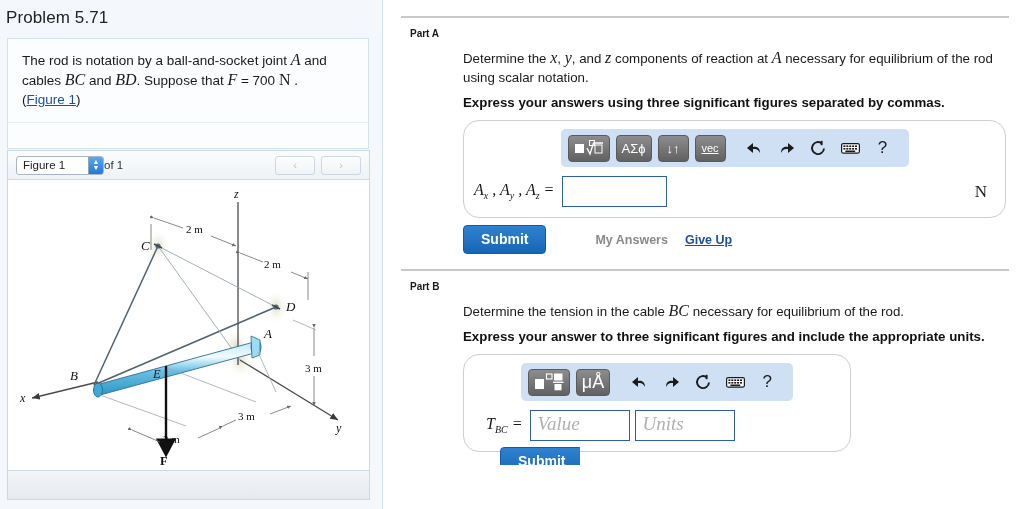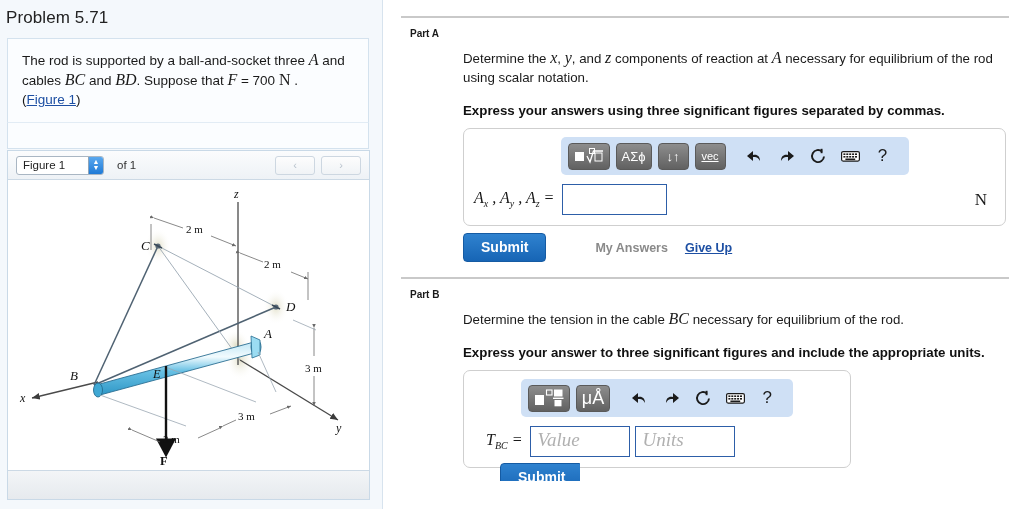--- a/index.html
+++ b/index.html
@@ -75,21 +75,21 @@
   }
   .fig-select .sel-label { flex: 1; }
   .fig-select .sel-arrows {
     width: 15px; height: 100%;
     background: linear-gradient(#5aa8ef,#1f7ad6);
     display: flex; flex-direction: column;
     align-items: center; justify-content: center;
     color: #fff; font-size: 7px; line-height: 6px;
     border-left: 1px solid #8fa4b8;
   }
-  .of-label { font-size: 11.5px; color: #333; margin-left: 13px; }
+  .of-label { font-size: 11.5px; color: #333; margin-left: 0; }
   .nav-btns { position: absolute; right: 8px; display: flex; gap: 6px; }
   .nav-btn {
     width: 40px; height: 19px;
     border: 1px solid #cdd7e1;
     border-radius: 3px;
     background: linear-gradient(#fdfdfd,#f0f3f6);
     color: #b9c3cd;
     font-size: 11px;
     display: flex; align-items: center; justify-content: center;
   }
@@ -116,26 +116,26 @@
     font-size: 10px; font-weight: bold; color: #1a1a1a;
     margin: 10px 0 0 9px;
   }
   .part-body { margin-left: 36px; margin-right: 10px; padding-left: 26px; }
   .q-text {
     font-size: 13.3px; color: #1a1a1a; line-height: 19px;
     margin-top: 9px;
   }
   .q-bold {
     font-size: 13.3px; font-weight: bold; color: #111;
-    margin-top: 16px;
+    margin-top: 8px;
   }
   .answer-box {
     margin-top: 10px;
     border: 1px solid #cfcfcf;
-    border-radius: 7px;
+    border-radius: 16px;
     background: #fff;
     padding: 8px 10px 10px 10px;
     position: relative;
   }
   .mathbar {
     background: #cfe0f5;
     border-radius: 5px;
     display: inline-flex;
     align-items: center;
     gap: 6px;
@@ -217,21 +217,21 @@
 </head>
 <body>
 
 <div class="page">
 
   <div class="left-panel">
 
     <div class="problem-title">Problem 5.71</div>
 
     <div class="statement-box">
-      <span>The rod is supported by a ball-and-socket three </span><span class="mathit">A</span><span> and cables </span><span class="mathit">BC</span><span> and </span><span class="mathit">BD</span><span>. Suppose that </span><span class="mathit">F</span><span> = 700 </span><span class="mathup">N</span><span> .</span><br>
+      <span>The rod is notation by a ball-and-socket joint </span><span class="mathit">A</span><span> and cables </span><span class="mathit">BC</span><span> and </span><span class="mathit">BD</span><span>. Suppose that </span><span class="mathit">F</span><span> = 700 </span><span class="mathup">N</span><span> .</span><br>
       <span>(</span><span class="fig-link">Figure 1</span><span>)</span>
     </div>
 
     <div class="statement-box2"></div>
 
     <div class="fig-frame">
 
       <div class="fig-toolbar">
         <div class="fig-select">
           <span class="sel-label">Figure 1</span>

